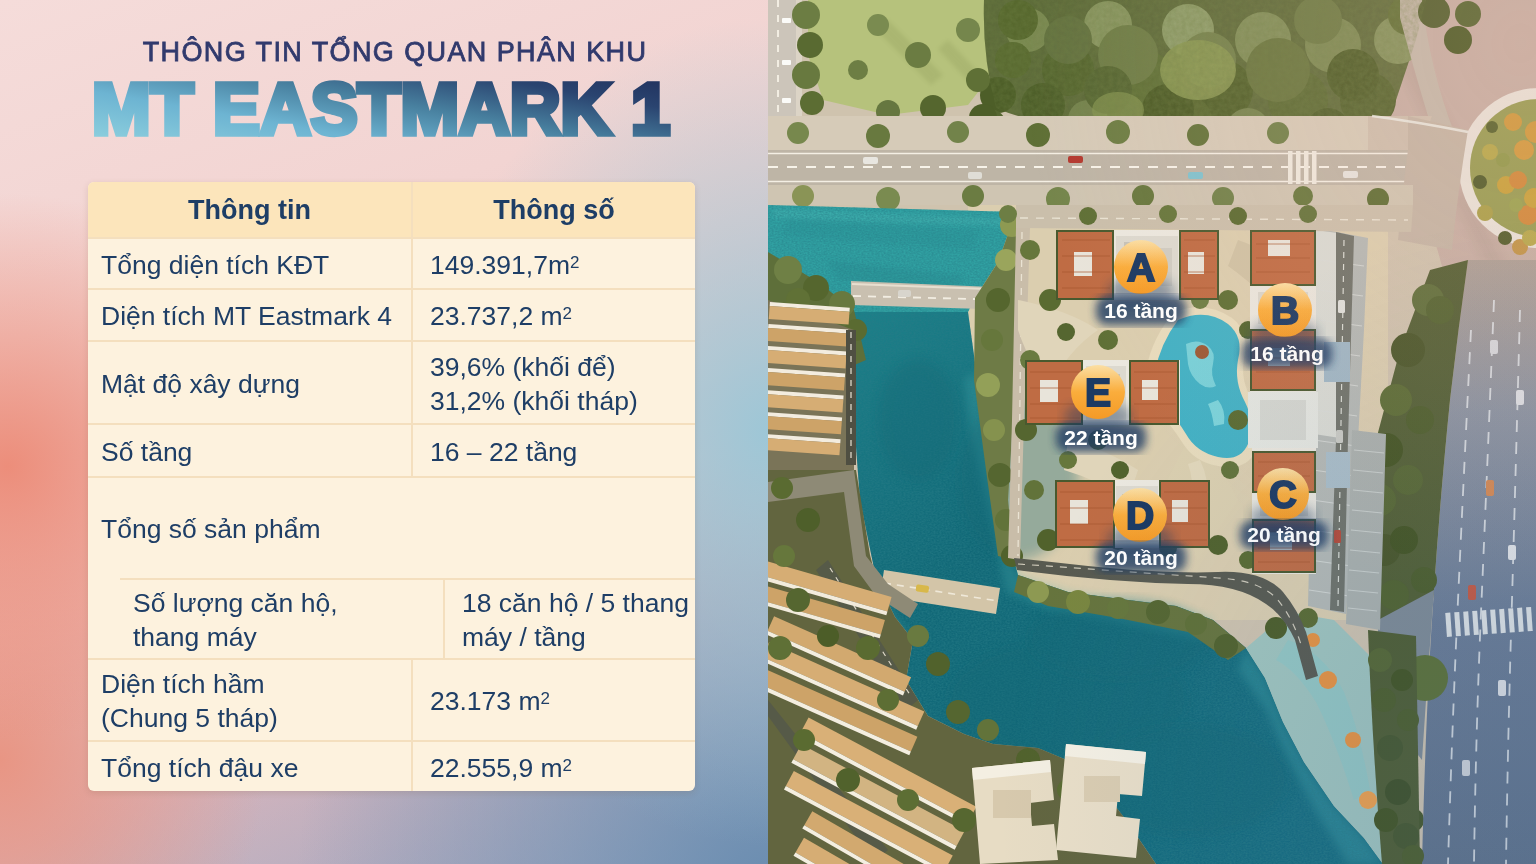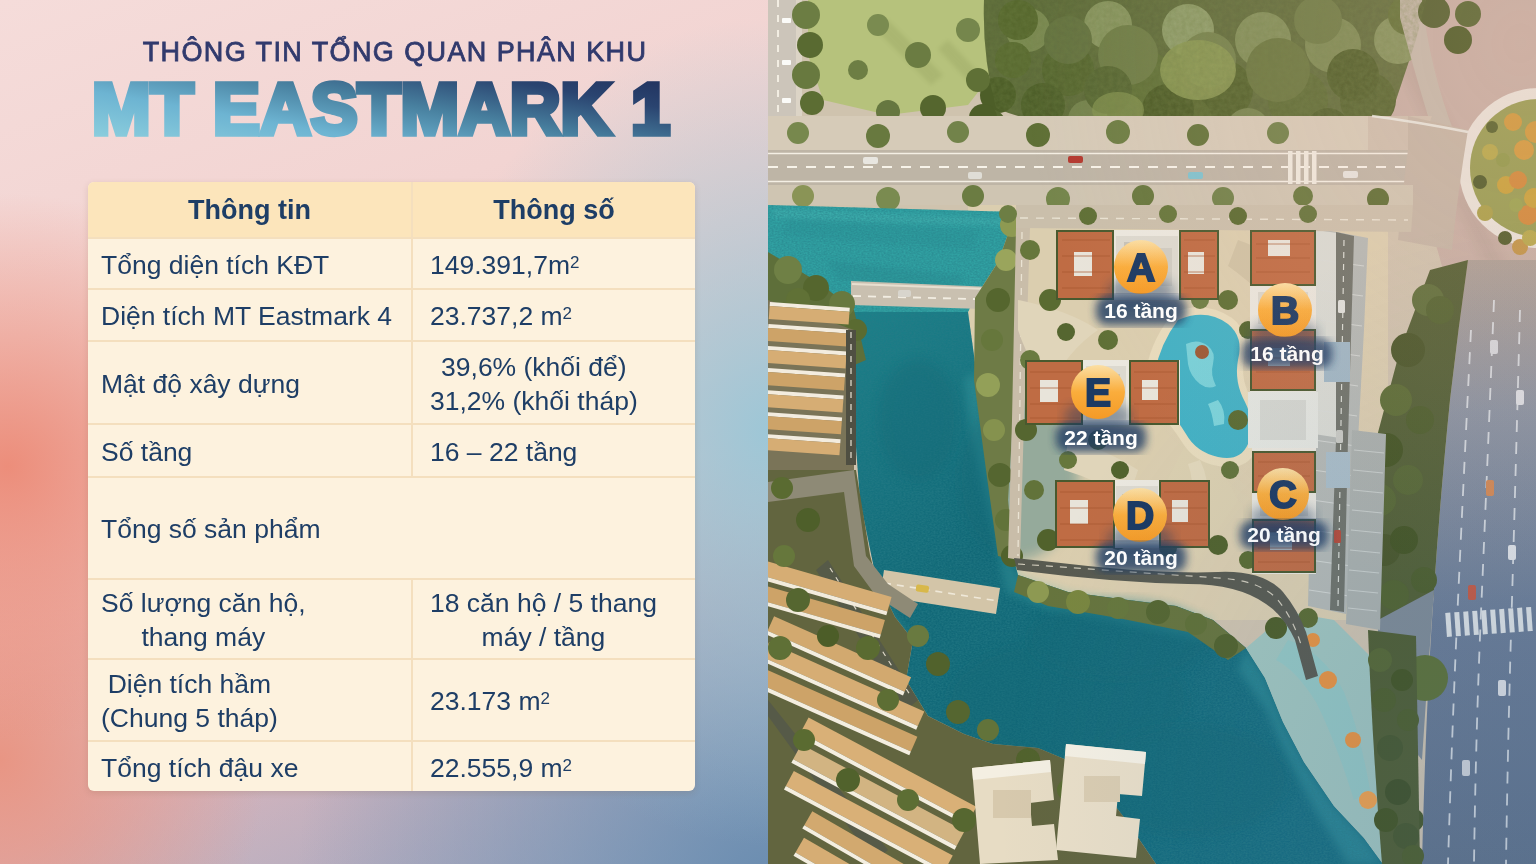--- a/index.html
+++ b/index.html
@@ -17,21 +17,21 @@
   }
   #title1{position:absolute;left:10px;top:37px;width:770px;text-align:center;
     font-size:27px;letter-spacing:1.4px;color:#313a6d;font-weight:normal;-webkit-text-stroke:0.8px #313a6d;}
   #bigtitle{position:absolute;left:80px;top:60px;}
   
   #tbl{position:absolute;left:88px;top:182px;width:607px;height:609px;border-radius:6px;overflow:hidden;
     background:#fdf2de;box-shadow:0 2px 6px rgba(120,90,60,.18);}
   .row{position:absolute;left:0;width:607px;display:flex;}
   .row .c1{width:323px;box-sizing:border-box;padding-left:13px;display:flex;align-items:center;}
   .row .c2{width:284px;box-sizing:border-box;padding-left:17px;display:flex;align-items:center;border-left:2px solid #f4dfbe;}
-  .row .c1>span,.row .c2>span{display:block;text-align:center;}
+  .row .c1>span,.row .c2>span{display:block;}
   sup{font-size:17px;line-height:0;vertical-align:6px;}
   .row{color:#1e3e66;font-size:26.5px;line-height:34px;}
   .hdr{background:#fce5bb;font-weight:bold;font-size:27px;}
   .hdr .c1,.hdr .c2{justify-content:center;}
   .hdr .c1{justify-content:center;padding-left:0;}
   .hdr .c2{justify-content:center;padding-left:0;}
   .bline{border-top:2px solid #f4dfbe;}
 </style>
 </head>
 <body>
@@ -100,21 +100,21 @@
           <span>16 – 22 tầng</span>
         </div>
       </div>
 
     <div class="row bline" style="top:294px;height:102px;">
         <div class="c1">
           <span>Tổng số sản phẩm</span>
         </div>
       </div>
 
-    <div class="row bline" style="top:396px;height:80px;">
+    <div class="row bline" style="top:396px;height:80px;margin-left:32px;">
         <div class="c1">
           <span>Số lượng căn hộ,<br>thang máy</span>
         </div>
         <div class="c2">
           <span>18 căn hộ / 5 thang<br>máy / tầng</span>
         </div>
       </div>
 
     <div class="row bline" style="top:476px;height:82px;">
         <div class="c1">

